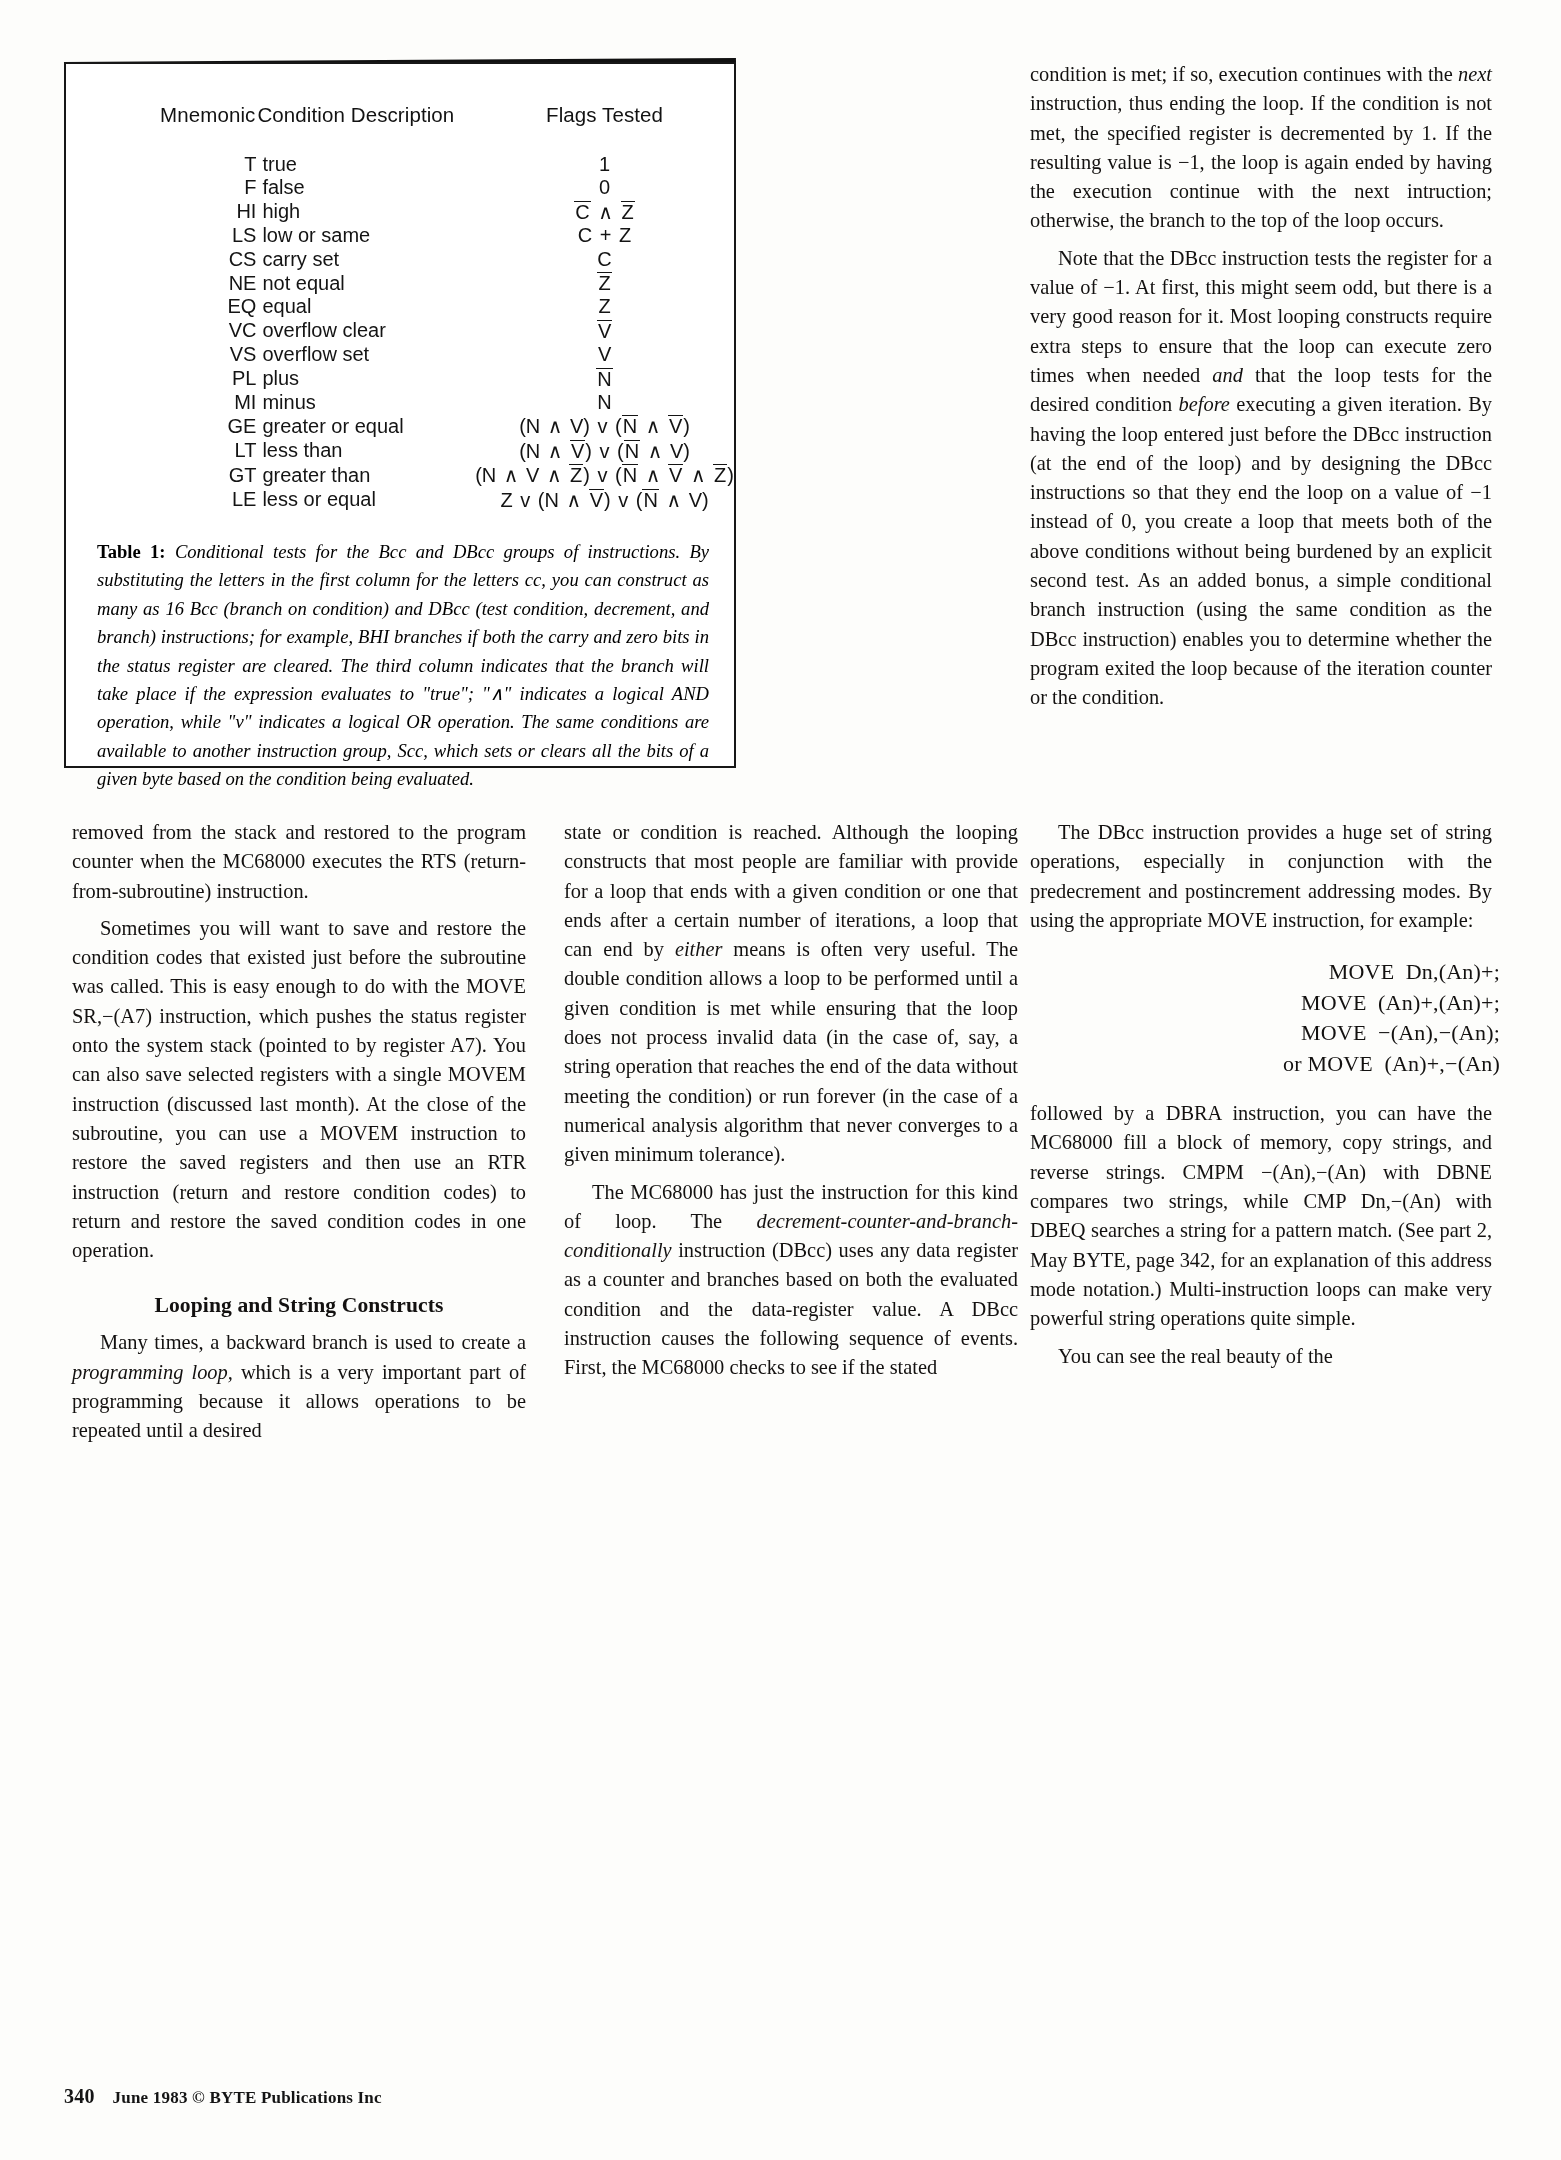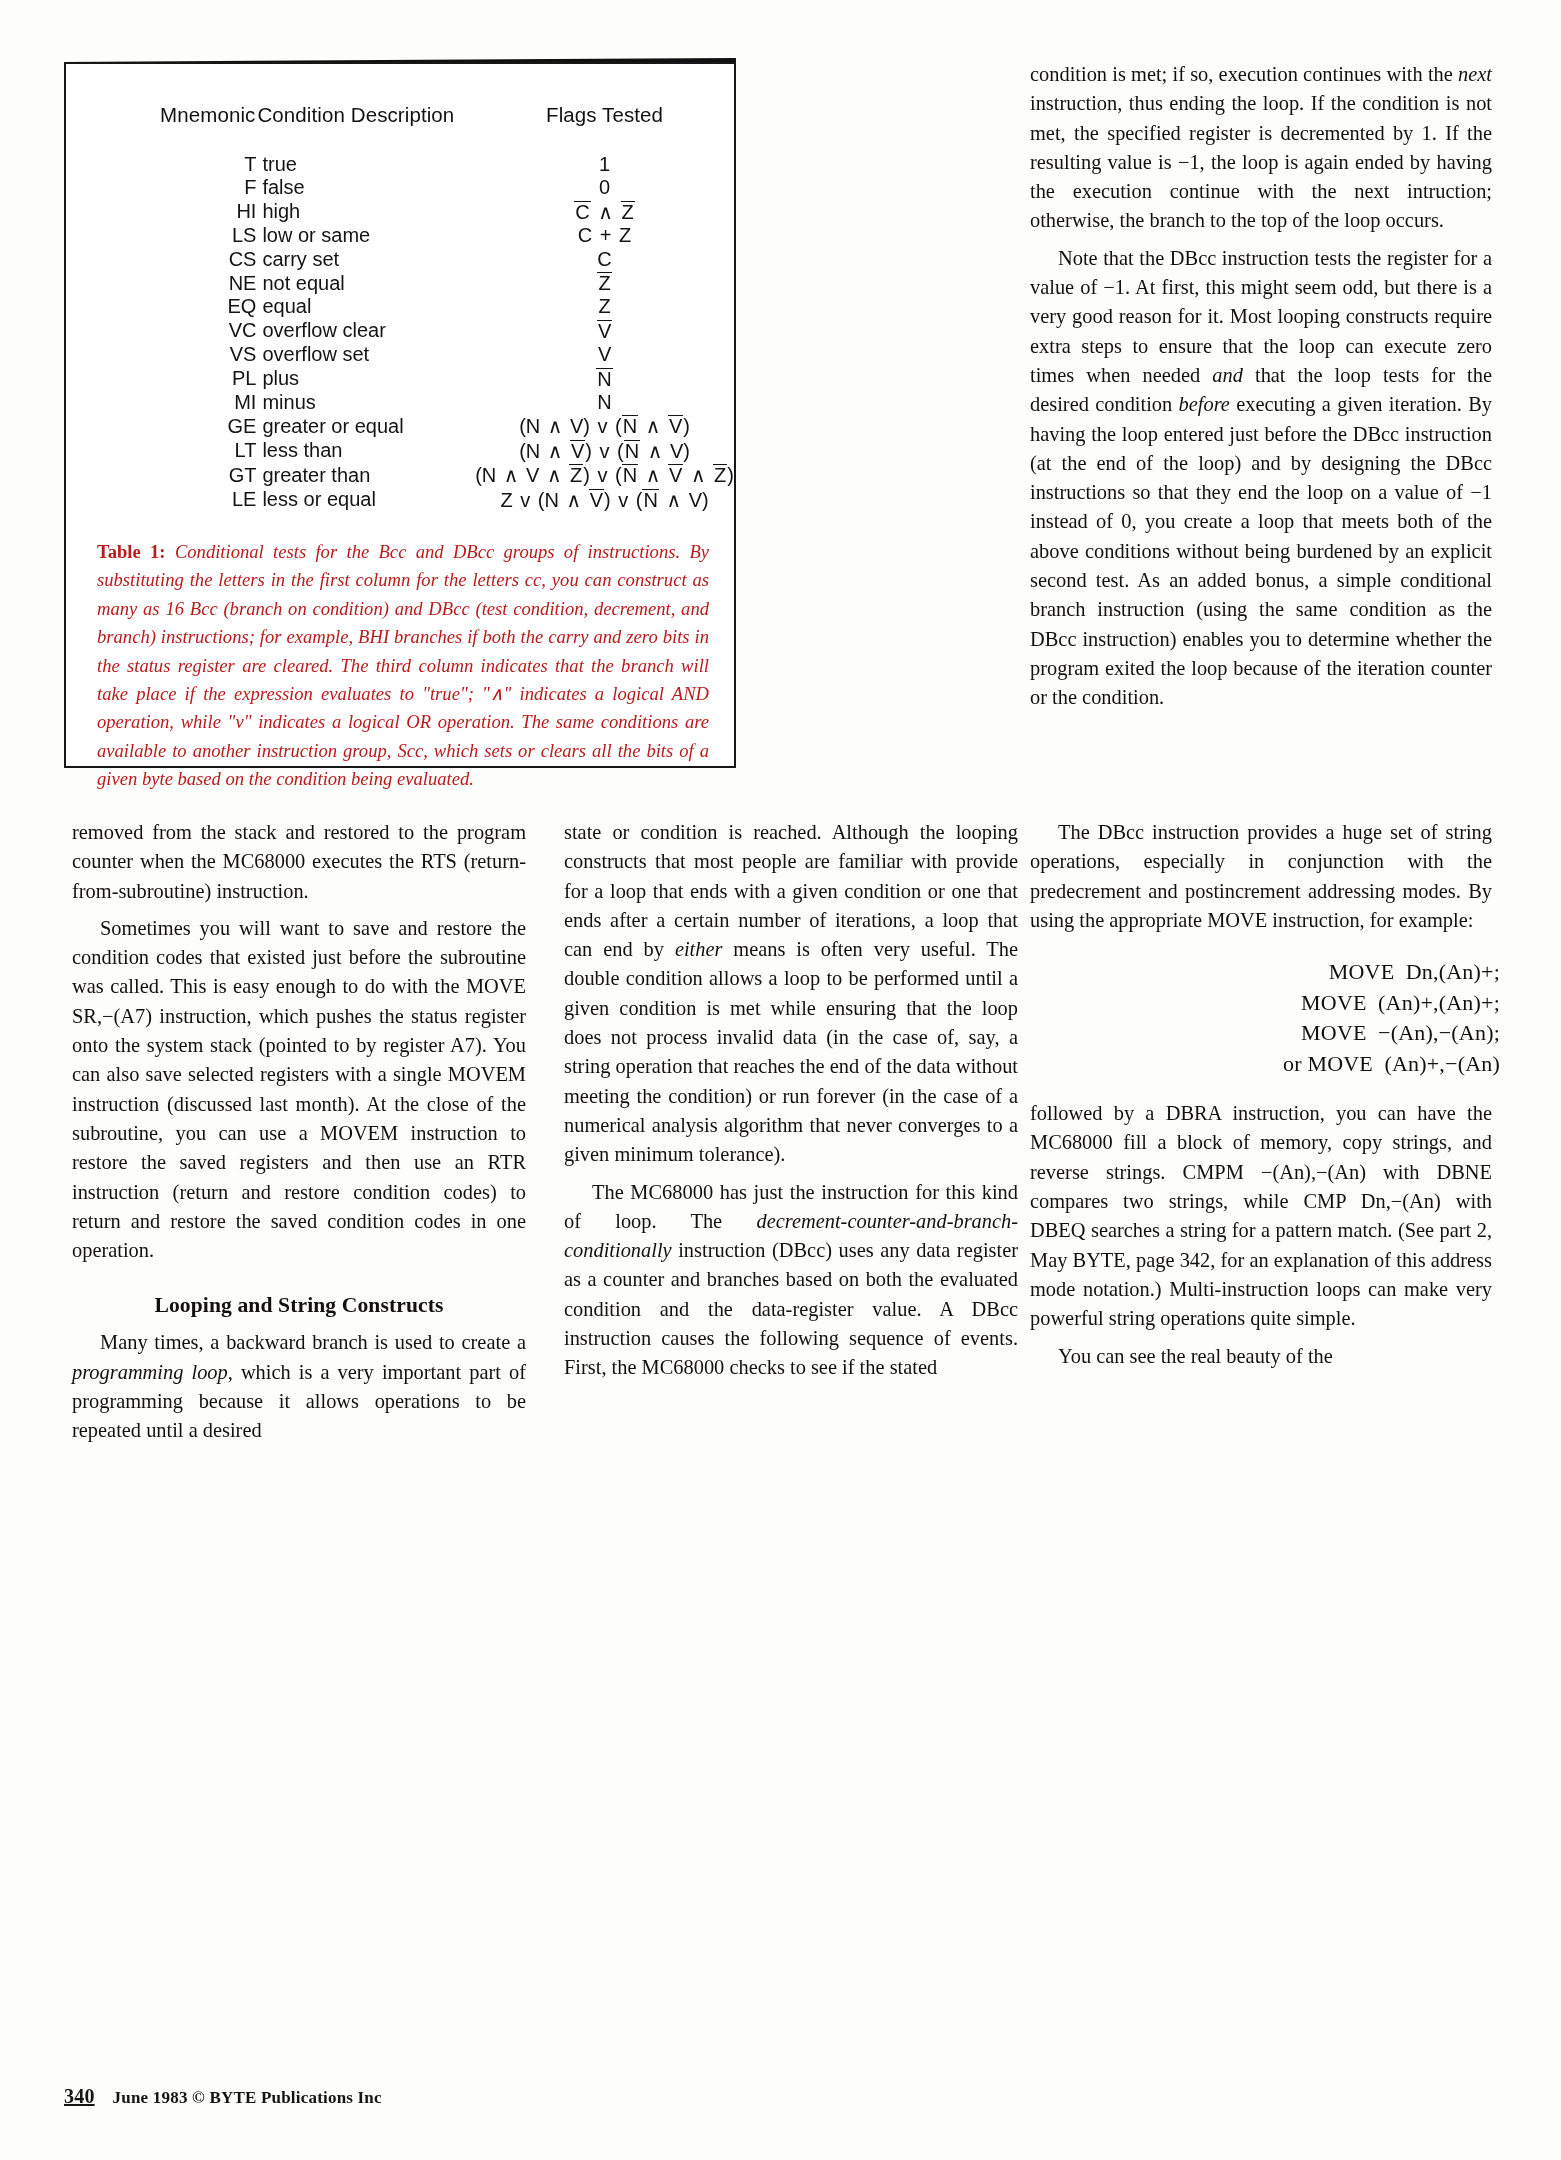--- a/index.html
+++ b/index.html
@@ -84,21 +84,21 @@
   .caption {
     position: absolute;
     left: 31px;
     top: 474px;
     width: 612px;
     font-family: "Liberation Serif", serif;
     font-style: italic;
     font-size: 18.6px;
     line-height: 28.4px;
     text-align: justify;
-    color: #b91c1c;
+    color: #000000;
   }
   .caption b {
     font-style: normal;
     font-weight: bold;
   }
 
   
   .col {
     position: absolute;
     font-size: 20.4px;
@@ -147,21 +147,20 @@
     top: 2085px;
     font-family: "Liberation Serif", serif;
     font-size: 17px;
     color: #141414;
     letter-spacing: .2px;
   }
   .footer .pg {
     font-weight: bold;
     font-size: 20px;
     margin-right: 18px;
-    text-decoration: underline;
   }
   .footer .fin { font-weight: bold; }
 </style>
 </head>
 <body>
 
 <div class="page">
 
   <div class="figure-rule-top"></div>
   <div class="figure-box">

